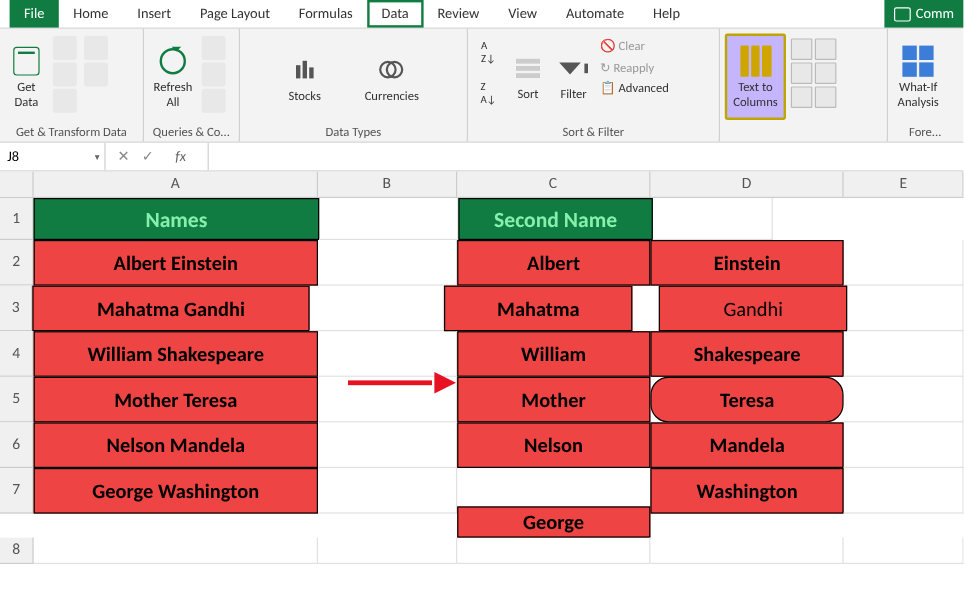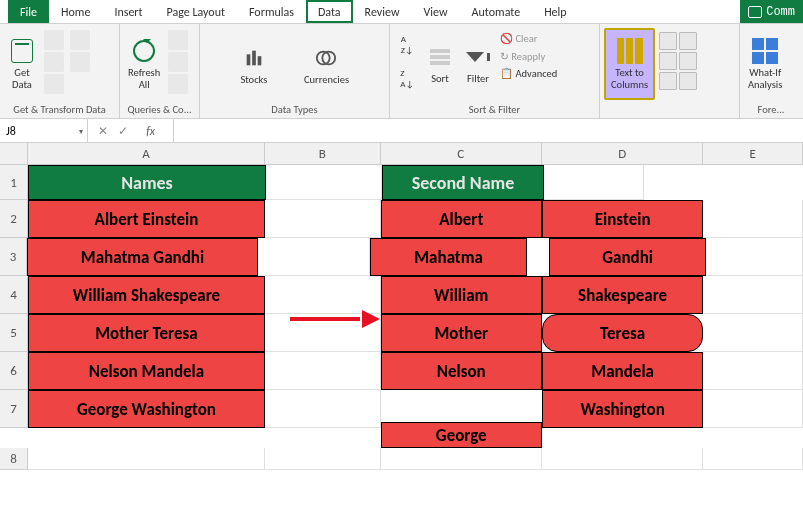--- a/index.html
+++ b/index.html
@@ -1,21 +1,21 @@
 <!DOCTYPE html>
 <html><head>
 <meta charset="utf-8">
 <style>
   * { box-sizing: border-box; margin: 0; padding: 0; }
   body { font-family: "Segoe UI", Calibri, sans-serif; font-size: 12px; background: #fff; width: 803px; height: 509px; overflow: hidden; position: relative; }
   .tabs { display: flex; align-items: center; height: 24px; background: #fff; border-bottom: 1px solid #d0d0d0; padding-left: 8px; }
   .tab { padding: 3px 12px; font-size: 12px; color: #333; cursor: pointer; height: 100%; display: flex; align-items: center; }
   .tab.file { background: #107c41; color: #fff; }
   .tab.active-highlight { border: 2px solid #107c41; padding: 1px 10px; }
-  .tab.comments { margin-left: auto; background: #107c41; color: #fff; padding: 3px 8px; font-family: Liberation Mono, monospace; }
+  .tab.comments { margin-left: auto; background: #107c41; color: #fff; padding: 3px 8px; }
   .tab.comments .bubble { width: 14px; height: 12px; border: 1.5px solid #fff; border-radius: 2px; margin-right: 4px; position: relative; }
   
   .ribbon { display: flex; height: 95px; background: #f3f3f3; border-bottom: 1px solid #d0d0d0; }
   .ribbon-group { border-right: 1px solid #d0d0d0; padding: 4px 4px 0 4px; display: flex; flex-direction: column; justify-content: space-between; }
   .ribbon-group .content { flex: 1; display: flex; align-items: flex-start; gap: 2px;}
   .ribbon-group .label { text-align: center; font-size: 10.5px; color: #555; padding: 2px 0; white-space: nowrap;}
   .btn-large { display: flex; flex-direction: column; align-items: center; justify-content: center; padding: 2px 4px; min-width: 36px; height: 72px; }
   .btn-large .icon { width: 28px; height: 28px; display: flex; align-items: center; justify-content: center; margin-bottom: 2px;}
   .btn-large .txt { font-size: 10.5px; text-align: center; line-height: 1.1; color: #333; }
   .btn-small-col { display: flex; flex-direction: column; gap: 2px; padding: 2px;}
@@ -29,21 +29,21 @@
   .fx-label { padding: 0 8px; font-style: italic; color: #666; font-size: 12px;}
   
   .grid-area { position: relative; }
   .col-headers { display: flex; height: 22px; background: #f0f0f0; border-bottom: 1px solid #ccc;}
   .corner { width: 28px; border-right: 1px solid #ccc; background: #f0f0f0;}
   .col-h { border-right: 1px solid #ccc; text-align: center; font-size: 13px; color: #555; display:flex; align-items:center; justify-content:center;}
   .rows { }
   .row { display: flex; }
   .row-h { width: 28px; text-align: center; font-size: 13px; color: #555; background: #f0f0f0; border-right: 1px solid #ccc; border-bottom: 1px solid #ccc; display:flex;align-items:center;justify-content:center;}
   .cell { border-right: 1px solid #e0e0e0; border-bottom: 1px solid #e0e0e0; display:flex; align-items:center; justify-content:center; font-size: 17px; font-family: Calibri, sans-serif; }
-  .hdr-cell { background: #107c41; color: #e5e5e5; font-weight: bold; font-size: 18px; border: 1.5px solid #000;}
+  .hdr-cell { background: #107c41; color: #86efac; font-weight: bold; font-size: 18px; border: 1.5px solid #000;}
   .data-cell { border: 1.5px solid #000; background:#ef4444;}
   
   .arrow { position: absolute; left: 290px; top: 172px; width: 90px; height: 8px; z-index: 5;}
   .arrow .shaft { position: absolute; left:0; top: 2px; width: 70px; height: 4px; background: #e81123;}
   .arrow .head { position: absolute; right:0; top:-5px; width:0; height:0; border-left: 18px solid #e81123; border-top: 9px solid transparent; border-bottom: 9px solid transparent;}
 
   
   .ico-db { width:22px; height:24px; border:1.5px solid #107c41; border-radius:3px; position:relative;}
   .ico-db::before{content:"";position:absolute;top:3px;left:3px;right:3px;height:2px;background:#107c41;}
   .ico-refresh { width:22px;height:22px;border:2px solid #107c41;border-radius:50%;position:relative;}
@@ -256,21 +256,21 @@
         <div class="cell" style="width: 116px; height: 38px;"></div>
         <div class="cell data-cell" style="width: 162px; height: 38px; font-weight: 600;">Albert</div>
         <div class="cell data-cell" style="width: 162px; height: 38px; font-weight: 600;">Einstein</div>
         <div class="cell" style="width: 100px; height: 38px;"></div>
       </div>
       <div class="row">
         <div class="row-h" style="height: 38px;">3</div>
         <div class="cell data-cell" style="width: 238px; height: 38px; font-weight: 600;">Mahatma Gandhi</div>
         <div class="cell" style="width: 116px; height: 38px;"></div>
         <div class="cell data-cell" style="width: 162px; height: 38px; font-weight: 600;">Mahatma</div>
-        <div class="cell data-cell" style="width: 162px; height: 38px; font-weight: 700; margin-left: 22px;">Gandhi</div>
+        <div class="cell data-cell" style="width: 162px; height: 38px; font-weight: 400; margin-left: 22px;">Gandhi</div>
         <div class="cell" style="width: 100px; height: 38px;"></div>
       </div>
       <div class="row">
         <div class="row-h" style="height: 38px;">4</div>
         <div class="cell data-cell" style="width: 238px; height: 38px; font-weight: 600;">William Shakespeare</div>
         <div class="cell" style="width: 116px; height: 38px;"></div>
         <div class="cell data-cell" style="width: 162px; height: 38px; font-weight: 600;">William</div>
         <div class="cell data-cell" style="width: 162px; height: 38px; font-weight: 600;">Shakespeare</div>
         <div class="cell" style="width: 100px; height: 38px;"></div>
       </div>

